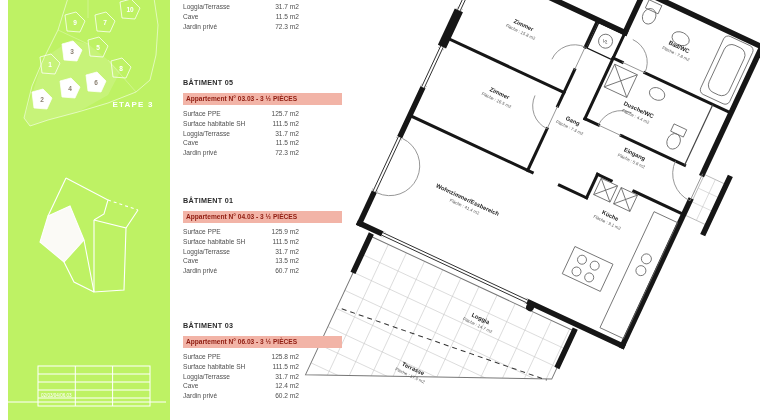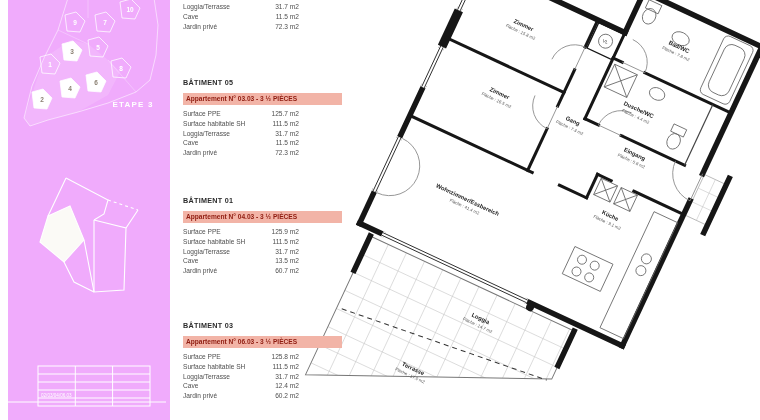--- a/index.html
+++ b/index.html
@@ -1,19 +1,19 @@
 <!DOCTYPE html>
 <html><head>
 <meta charset="utf-8">
 <style>
   html,body{margin:0;padding:0;background:#e9e9e9;}
   #stage{position:relative;width:760px;height:420px;background:#ffffff;overflow:hidden;
          font-family:"Liberation Sans",sans-serif;}
   
-  .sidebar{position:absolute;left:8px;top:0;width:162px;height:420px;background:#f0abfc;}
+  .sidebar{position:absolute;left:8px;top:0;width:162px;height:420px;background:#bef264;}
   .sidebar svg{display:block;position:absolute;left:0;}
   .etape{font-weight:bold;letter-spacing:1.2px;}
   
   .panel{position:absolute;left:183px;top:0;width:159px;height:420px;color:#4f4f4f;}
   .pblock{position:absolute;left:0;width:159px;}
   .bat{font-size:7.2px;font-weight:bold;color:#2b2b2b;letter-spacing:.3px;margin-bottom:6px;}
   .apt{background:#f2b4a7;color:#8f1c10;font-size:6.6px;font-weight:bold;
        height:12px;line-height:12px;padding-left:3px;margin-bottom:4px;}
   .rows{width:116px;}
   .prow{display:flex;font-size:6.6px;line-height:9.8px;height:9.8px;}

